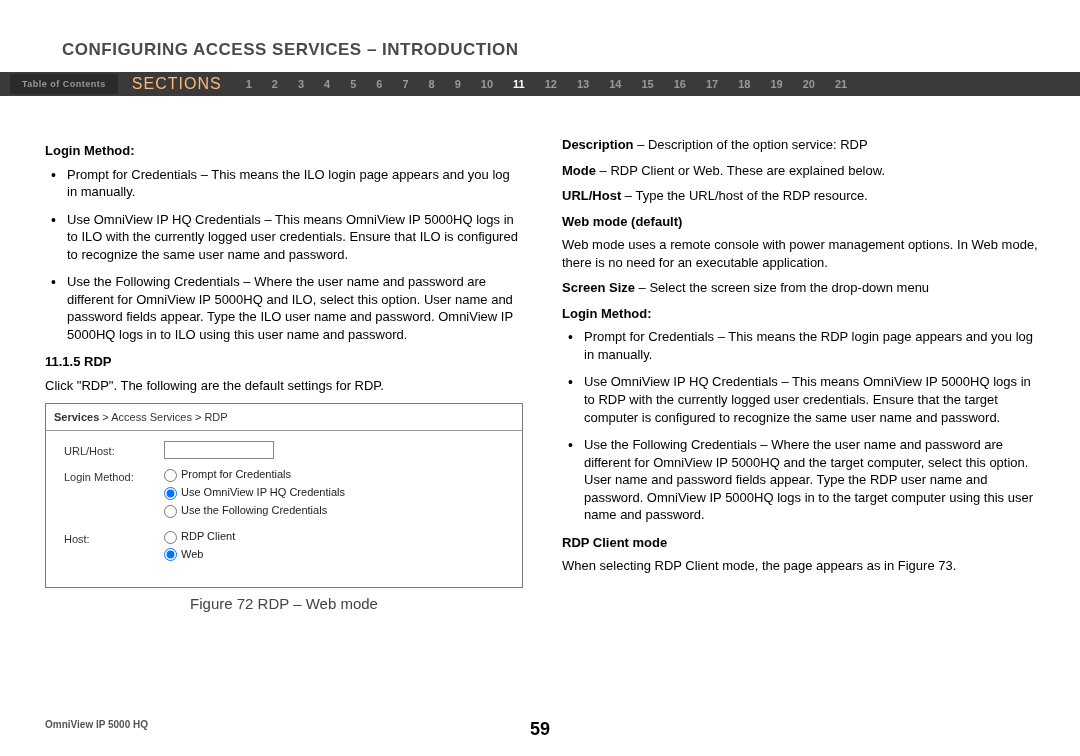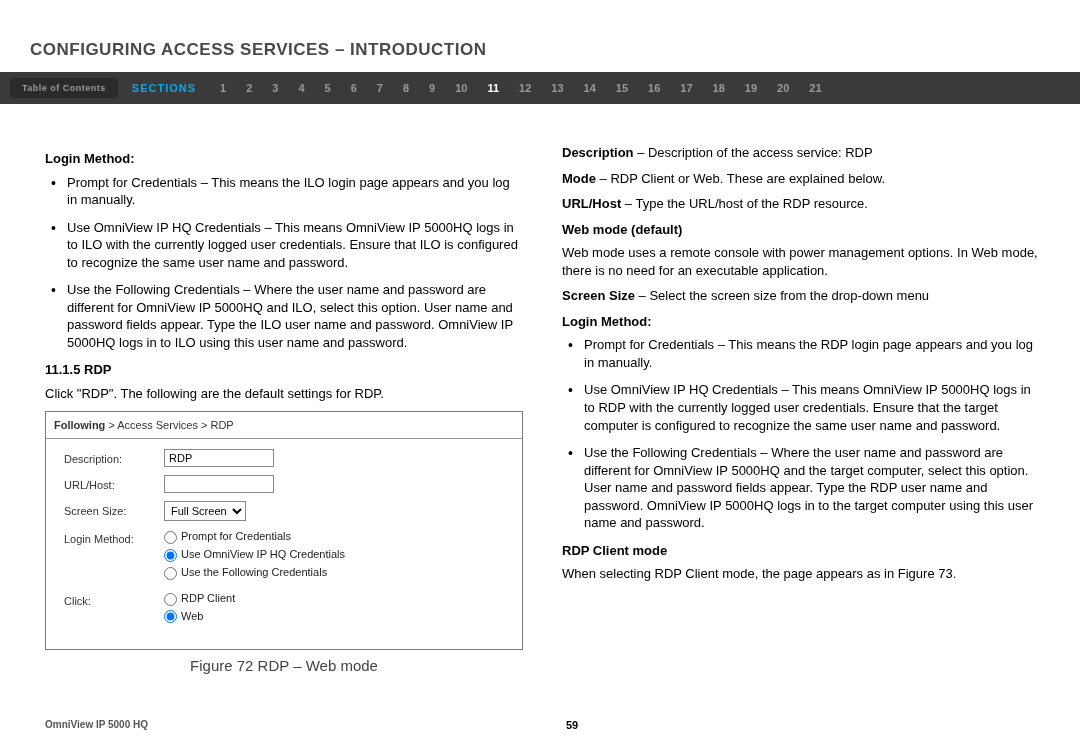--- a/index.html
+++ b/index.html
@@ -11,43 +11,44 @@
       background: #fff;
       color: #000;
       position: relative;
     }
     .page-title {
       font-size: 17px;
       font-weight: bold;
       color: #4a4a4a;
       letter-spacing: 0.5px;
       padding: 40px 30px 12px 30px;
+      margin-left: 32px;
     }
     .nav-bar {
       background: #3a3a3a;
       color: #999;
       display: flex;
       align-items: center;
-      height: 32px;
+      height: 24px;
       font-size: 11px;
       padding: 4px 10px;
     }
     .nav-toc {
       background: #2a2a2a;
       padding: 5px 12px;
       font-size: 9px;
       font-weight: bold;
       letter-spacing: 0.5px;
     }
     .nav-sections {
-      font-weight: bold;
-      font-size: 11px;
+      font-weight: normal;
+      font-size: 16px;
       letter-spacing: 1px;
       padding: 0 14px;
-      color: #0ea5e9;
+      color: #fdba74;
     }
     .nav-num {
       padding: 0 10px;
       font-weight: bold;
       color: #999;
       cursor: pointer;
     }
     .nav-num.active {
       color: #fff;
     }
@@ -138,23 +139,22 @@
       padding: 0 45px;
       font-size: 11px;
       color: #555;
     }
     .footer .prod { font-weight: bold; font-size: 10px; }
     .footer .pagenum {
       position: absolute;
       left: 50%;
       transform: translateX(-50%);
       font-weight: bold;
-      font-size: 11px;
+      font-size: 18px;
       color: #000;
-      margin-left: 32px;
     }
   </style>
 </head>
 <body>
 
 <div class="page-title">CONFIGURING ACCESS SERVICES – INTRODUCTION</div>
 
 <div class="nav-bar">
   <span class="nav-toc">Table of Contents</span>
   <span class="nav-sections">SECTIONS</span>
@@ -167,60 +167,50 @@
     <ul id="left-bullets">
         <li>Prompt for Credentials – This means the ILO login page appears and you log in manually.</li>
         <li>Use OmniView IP HQ Credentials – This means OmniView IP 5000HQ logs in to ILO with the currently logged user credentials. Ensure that ILO is configured to recognize the same user name and password.</li>
         <li>Use the Following Credentials – Where the user name and password are different for OmniView IP 5000HQ and ILO, select this option. User name and password fields appear. Type the ILO user name and password. OmniView IP 5000HQ logs in to ILO using this user name and password.</li>
       </ul>
     <p class="sec-heading">11.1.5 RDP</p>
     <p>Click "RDP". The following are the default settings for RDP.</p>
 
     <div class="screenshot">
       <div class="breadcrumb">
-        <span class="bold">Following</span><span> &gt; Access Services &gt; RDP</span>
+        <span class="bold">Services</span><span> &gt; Access Services &gt; RDP</span>
       </div>
       <hr style="border:none;border-top:1px solid #999;">
       <div class="form-area">
         <div class="form-row">
-          <div class="form-label">Description:</div>
-          <input class="text-input" value="RDP" style="">
-        </div>
-        <div class="form-row">
           <div class="form-label">URL/Host:</div>
           <input class="text-input" value="" style="">
-        </div>
-        <div class="form-row">
-          <div class="form-label">Screen Size:</div>
-          <select class="select-input">
-            <option>Full Screen</option>
-          </select>
         </div>
         <div class="form-row">
           <div class="form-label">Login Method:</div>
           <div class="radio-group" id="login-radios">
               <label><input type="radio" name="login" style="">Prompt for Credentials</label>
               <label><input type="radio" name="login" checked="" style="">Use OmniView IP HQ Credentials</label>
               <label><input type="radio" name="login" style="">Use the Following Credentials</label>
             </div>
         </div>
         <div class="form-row">
-          <div class="form-label">Click:</div>
+          <div class="form-label">Host:</div>
           <div class="radio-group" id="mode-radios">
               <label><input type="radio" name="mode" style="">RDP Client</label>
               <label><input type="radio" name="mode" checked="" style="">Web</label>
             </div>
         </div>
       </div>
     </div>
     <div class="fig-caption">Figure 72 RDP – Web mode</div>
   </div>
 
   <div class="col">
-    <p><span class="bold">Description</span><span> – Description of the access service: RDP</span></p>
+    <p><span class="bold">Description</span><span> – Description of the option service: RDP</span></p>
     <p><span class="bold">Mode</span><span> – RDP Client or Web. These are explained below.</span></p>
     <p><span class="bold">URL/Host</span><span> – Type the URL/host of the RDP resource.</span></p>
     <p class="sec-heading">Web mode (default)</p>
     <p>Web mode uses a remote console with power management options. In Web mode, there is no need for an executable application.</p>
     <p><span class="bold">Screen Size</span><span> – Select the screen size from the drop-down menu</span></p>
     <p class="sec-heading">Login Method:</p>
     <ul id="right-bullets">
         <li>Prompt for Credentials – This means the RDP login page appears and you log in manually.</li>
         <li>Use OmniView IP HQ Credentials – This means OmniView IP 5000HQ logs in to RDP with the currently logged user credentials. Ensure that the target computer is configured to recognize the same user name and password.</li>
         <li>Use the Following Credentials – Where the user name and password are different for OmniView IP 5000HQ and the target computer, select this option. User name and password fields appear. Type the RDP user name and password. OmniView IP 5000HQ logs in to the target computer using this user name and password.</li>

